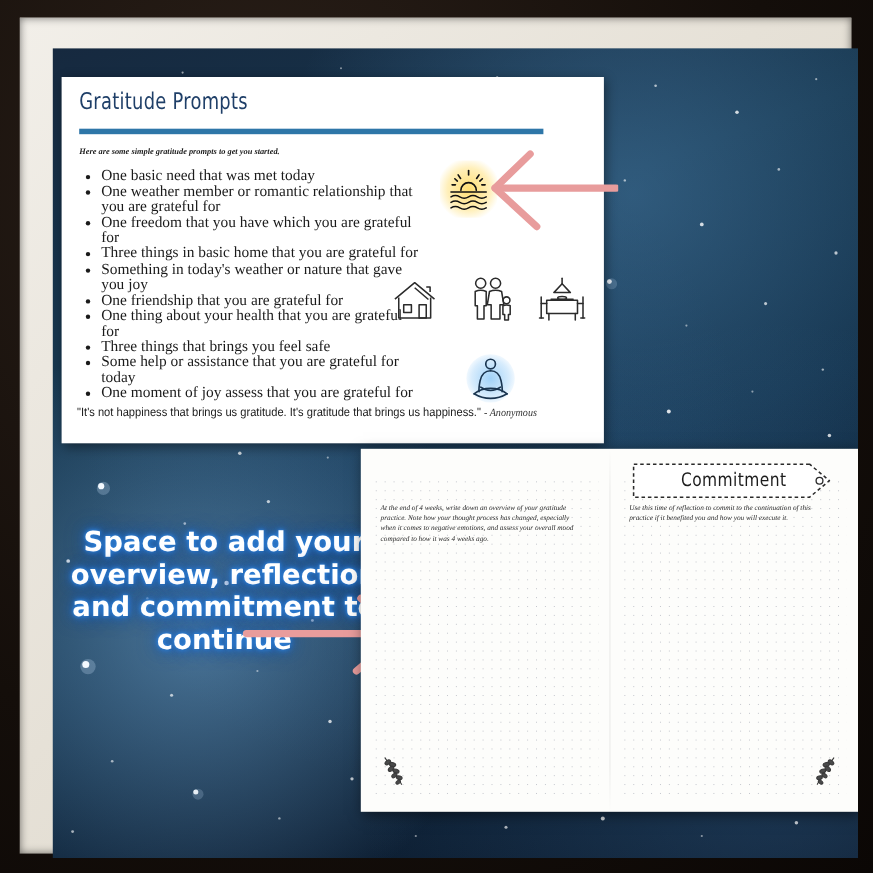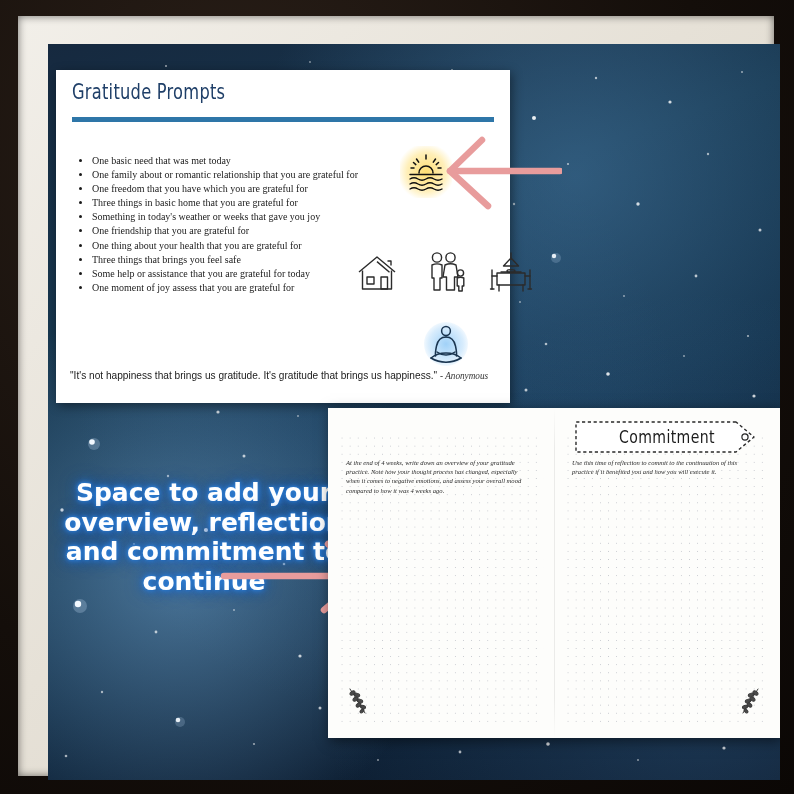--- a/index.html
+++ b/index.html
@@ -27,21 +27,21 @@
       radial-gradient(circle at 18% 72%, rgba(120,175,220,.55) 0%, rgba(40,80,120,0) 34%),
       radial-gradient(circle at 72% 18%, rgba(90,150,200,.38) 0%, rgba(30,60,95,0) 40%),
       radial-gradient(circle at 90% 86%, rgba(70,130,185,.30) 0%, rgba(20,45,75,0) 42%),
       radial-gradient(circle at 45% 50%, rgba(55,105,155,.25) 0%, rgba(15,35,60,0) 55%),
       linear-gradient(160deg,#16293f 0%,#17374f 30%,#123049 55%,#0e2136 80%,#0a1626 100%);
   }
   .starlayer{position:absolute;left:0;top:0;width:100%;height:100%;pointer-events:none;}
 
   
   #prompt-card{
-    position:absolute;left:8px;top:26px;width:454px;height:333px;
+    position:absolute;left:8px;top:26px;width:493px;height:333px;
     background:#ffffff;
     box-shadow:2px 3px 10px rgba(0,0,0,.45);
   }
   #prompt-title{
     position:absolute;left:16px;top:10px;
     font-family:"Liberation Sans Narrow","DejaVu Sans Condensed","Liberation Sans",sans-serif;
     font-size:21px;letter-spacing:.3px;color:#1f3f68;
     transform:scaleX(.86);transform-origin:left center;
     white-space:nowrap;
   }
@@ -52,21 +52,21 @@
     position:absolute;left:16px;top:63px;width:300px;
     font-family:"Liberation Serif","DejaVu Serif",serif;
     font-style:italic;font-weight:bold;font-size:7.6px;color:#1a1a1a;
   }
   #prompt-list{
     position:absolute;left:24px;top:84px;width:290px;
     margin:0;padding:0 0 0 12px;list-style:disc;
   }
   #prompt-list li{
     font-family:"Liberation Serif","DejaVu Serif",serif;
-    font-size:10px;line-height:14.1px;color:#1a1a1a;
+    font-size:14px;line-height:14.1px;color:#1a1a1a;
   }
   #prompt-quote{
     position:absolute;left:14px;top:299px;width:430px;
     font-family:"Liberation Sans Narrow","Liberation Sans",sans-serif;
     font-size:11px;color:#1a1a1a;white-space:nowrap;
     transform:scaleX(.92);transform-origin:left center;
   }
   #prompt-quote .attrib{
     font-family:"Liberation Serif","DejaVu Serif",serif;
     font-style:italic;font-size:10px;color:#333;
@@ -210,27 +210,28 @@
           <circle cx="32" cy="562" r="7" opacity=".25"></circle>
           <circle cx="132" cy="678" r="5" opacity=".2"></circle>
           <circle cx="508" cy="214" r="5" opacity=".2"></circle>
         </g>
       </svg>
 
       <div id="prompt-card">
 
         <div id="prompt-title">Gratitude Prompts</div>
         <div id="prompt-rule"></div>
+        <div id="prompt-intro">Here are some simple gratitude prompts to get you started.</div>
 
         <ul id="prompt-list">
           <li>One basic need that was met today</li>
-          <li>One family about or romantic relationship that you are grateful for</li>
+          <li>One weather member or romantic relationship that you are grateful for</li>
           <li>One freedom that you have which you are grateful for</li>
           <li>Three things in basic home that you are grateful for</li>
-          <li>Something in today's weather or weeks that gave you joy</li>
+          <li>Something in today's weather or nature that gave you joy</li>
           <li>One friendship that you are grateful for</li>
           <li>One thing about your health that you are grateful for</li>
           <li>Three things that brings you feel safe</li>
           <li>Some help or assistance that you are grateful for today</li>
           <li>One moment of joy assess that you are grateful for</li>
         </ul>
 
         <div class="icon-slot glow-yellow" style="left:344px;top:76px;width:52px;height:52px;">
           <svg viewBox="0 0 52 52" width="52" height="52">
             <g stroke="#111" stroke-width="1.5" fill="none" stroke-linecap="round">

